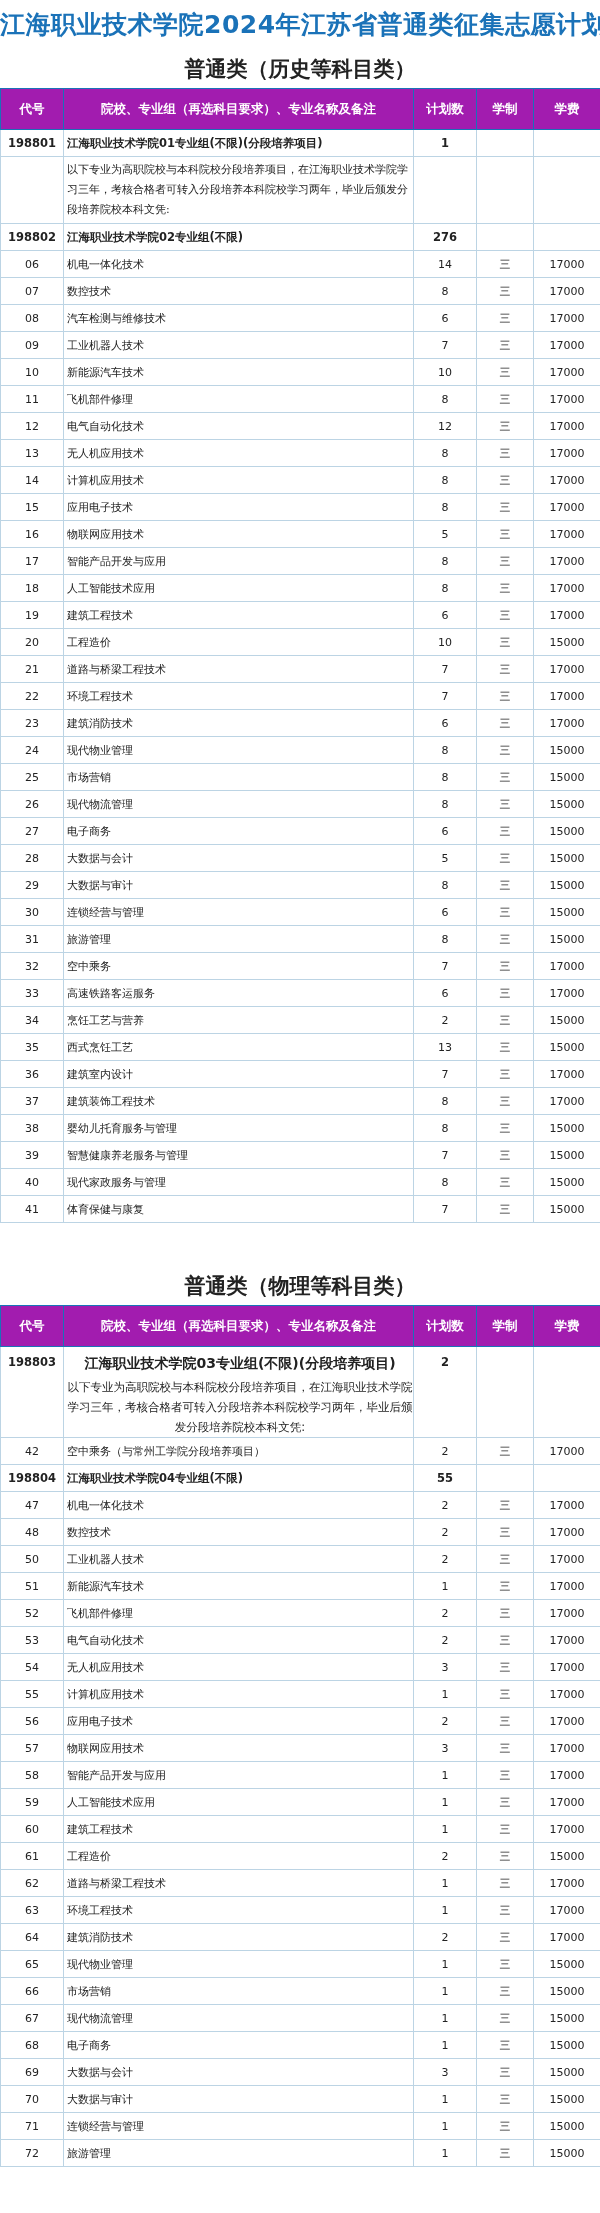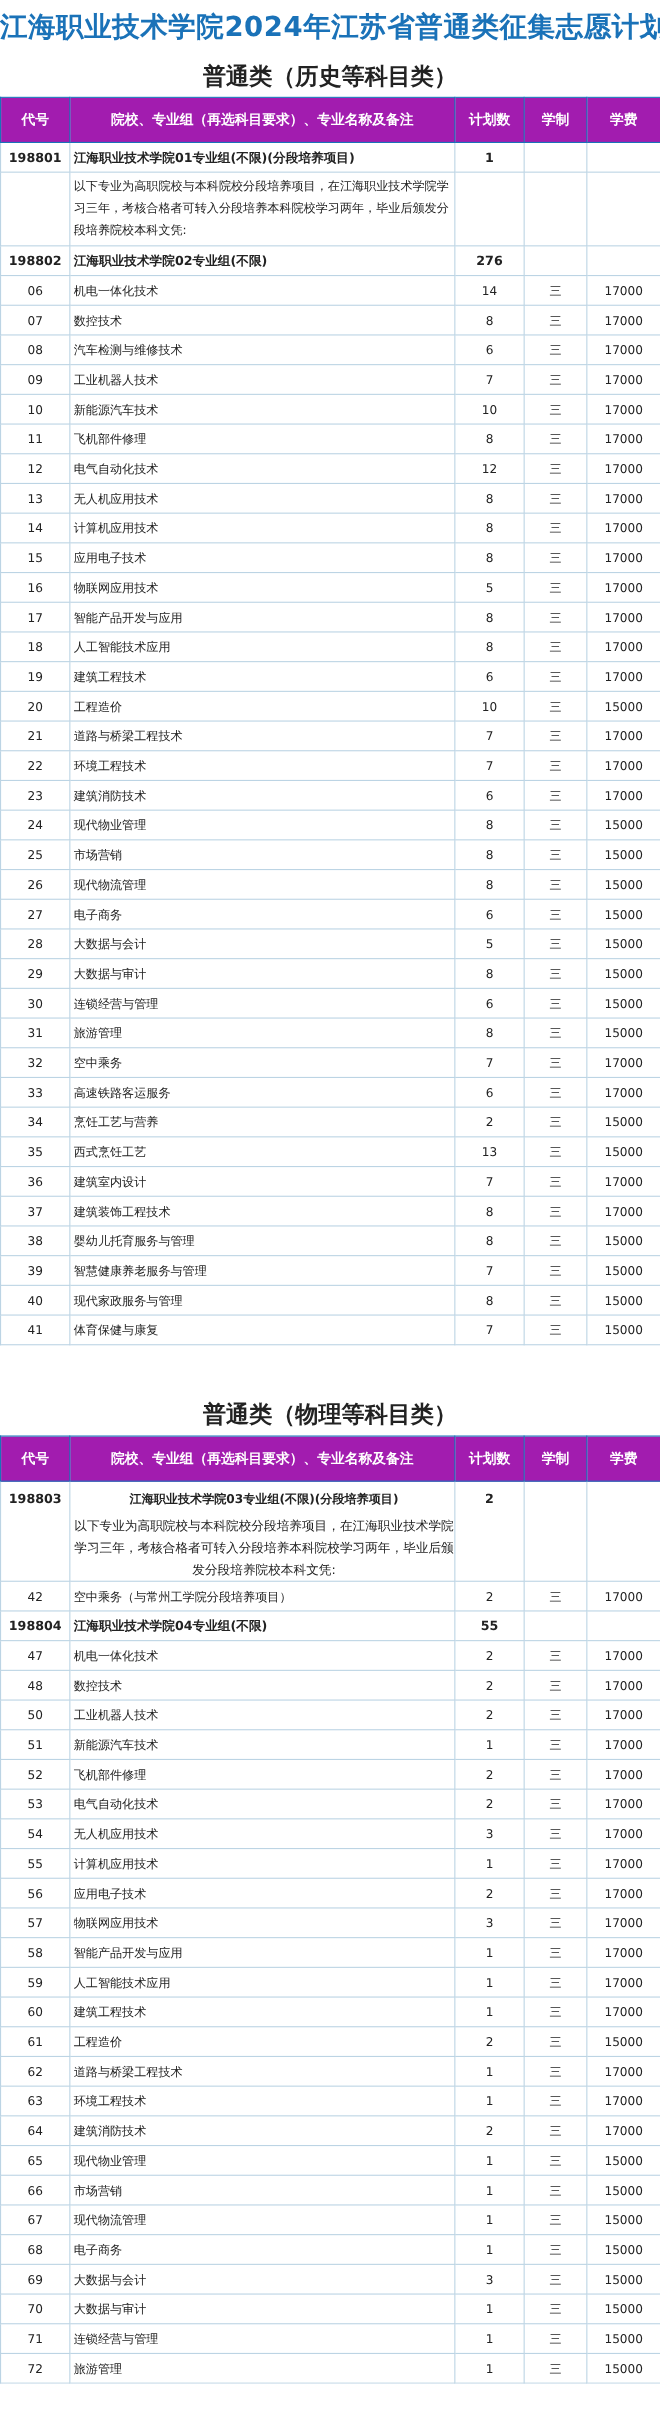--- a/index.html
+++ b/index.html
@@ -9,21 +9,21 @@
   table{border-collapse:collapse;width:600px;table-layout:fixed;}
   col.c1{width:63px;} col.c2{width:350px;} col.c3{width:63px;} col.c4{width:57px;} col.c5{width:67px;}
   th{background:#a21caf;color:#fff;font-weight:bold;font-size:12.5px;height:40px;border:1px solid #1a72b8;text-align:center;padding:0;}
   td{border:1px solid #bcd4e4;font-size:11px;height:26px;padding:0;text-align:center;white-space:nowrap;}
   td.name{text-align:left;padding-left:3px;}
   tr.group td{font-weight:bold;font-size:11.5px;}
   td.desc{white-space:normal;text-align:left;padding:3px 4px 3px 3px;line-height:20px;font-size:11px;height:auto;}
   tr.group2 td{vertical-align:top;text-align:center;}
   tr.group2 td.code,tr.group2 td.plan{padding-top:8px;}
   tr.group2 td.name{padding-top:6px;white-space:normal;line-height:20px;}
-  .gt{font-weight:bold;font-size:11px;display:block;margin-bottom:4px;}
+  .gt{font-weight:bold;font-size:14px;display:block;margin-bottom:4px;}
   .nt{font-weight:normal;display:block;}
   .gap{height:46px;}
 </style>
 </head>
 <body>
 
 <div class="title">江海职业技术学院2024年江苏省普通类征集志愿计划</div>
 
 <div>
   <div class="subtitle">普通类（历史等科目类）</div>

